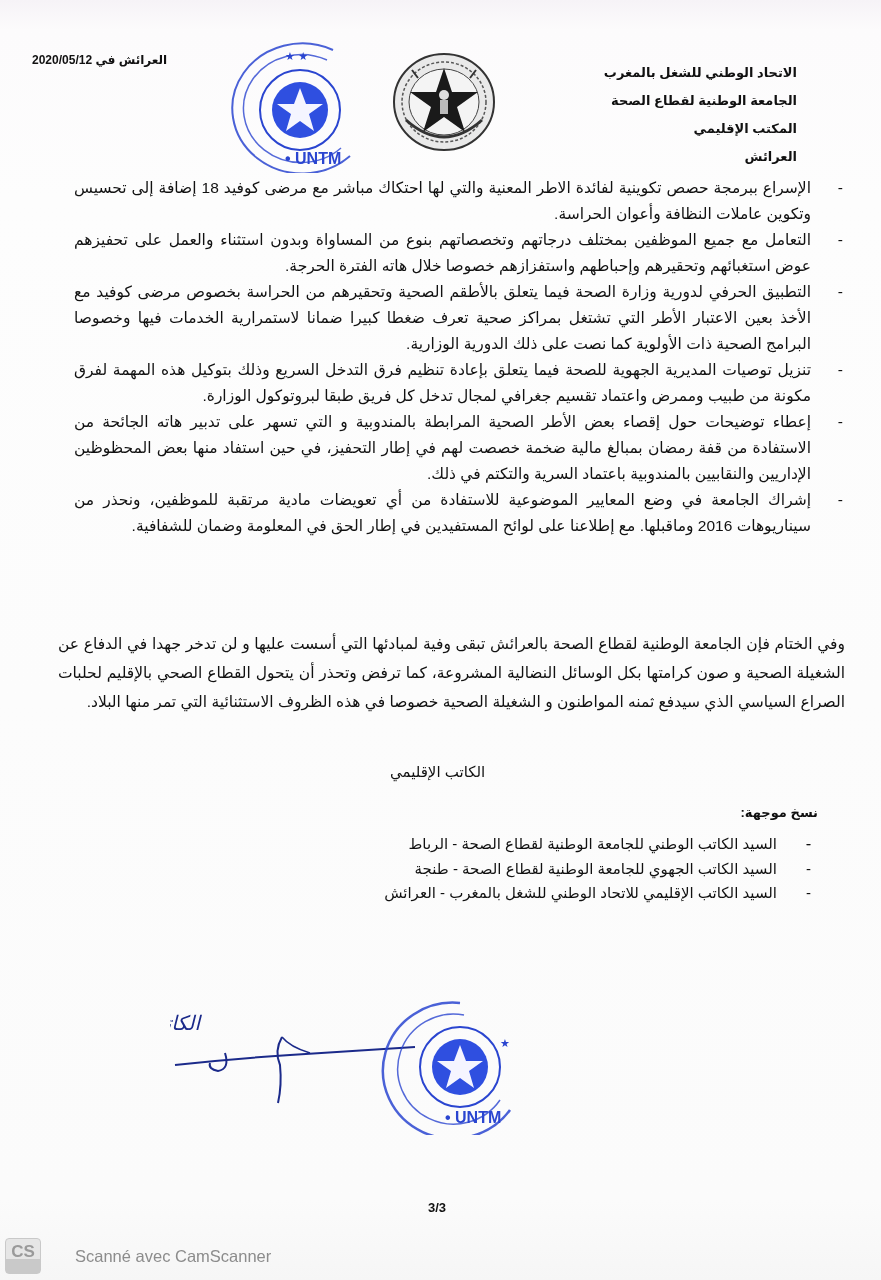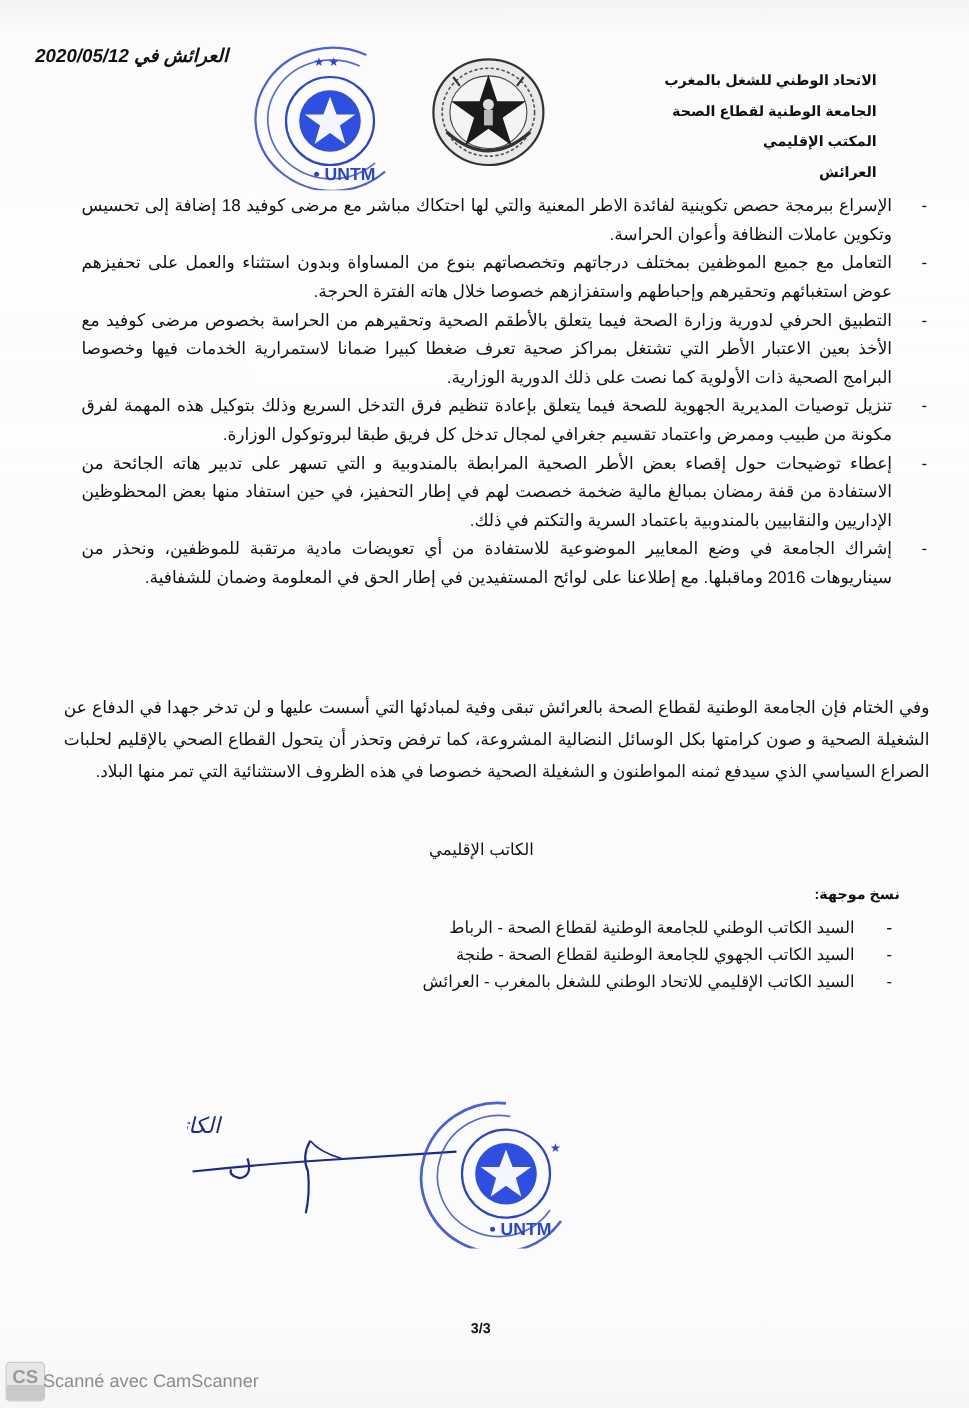--- a/index.html
+++ b/index.html
@@ -30,26 +30,25 @@
       text-align: right;
       font-weight: bold;
       font-size: 13px;
       line-height: 16px;
       direction: rtl;
     }
     .header-org div { white-space: nowrap; margin-top: 12px; }
     .header-date {
       position: absolute;
       left: 32px;
-      top: 40px;
-      font-weight: bold;
-      font-size: 17px;
-      direction: rtl;
-      white-space: nowrap;
-      font-style: italic;
+      top: 53px;
+      font-weight: bold;
+      font-size: 12px;
+      direction: rtl;
+      white-space: nowrap;
     }
 
     .logo-emblem {
       position: absolute;
       left: 384px;
       top: 50px;
       width: 120px;
       height: 105px;
     }
     .stamp-top {
@@ -164,20 +163,21 @@
     }
 
     .camscanner {
       position: absolute;
       left: 5px;
       top: 1238px;
       display: flex;
       align-items: center;
       color: #8c8c8c;
       font-size: 16.5px;
+      gap: 36px;
     }
     .cs-logo {
       width: 36px;
       height: 36px;
       border-radius: 4px;
       background: linear-gradient(180deg, #e6e6e6 0%, #e6e6e6 60%, #c9c9c9 60%, #c9c9c9 100%);
       border: 1px solid #c9c9c9;
       display: flex;
       align-items: flex-start;
       justify-content: center;

